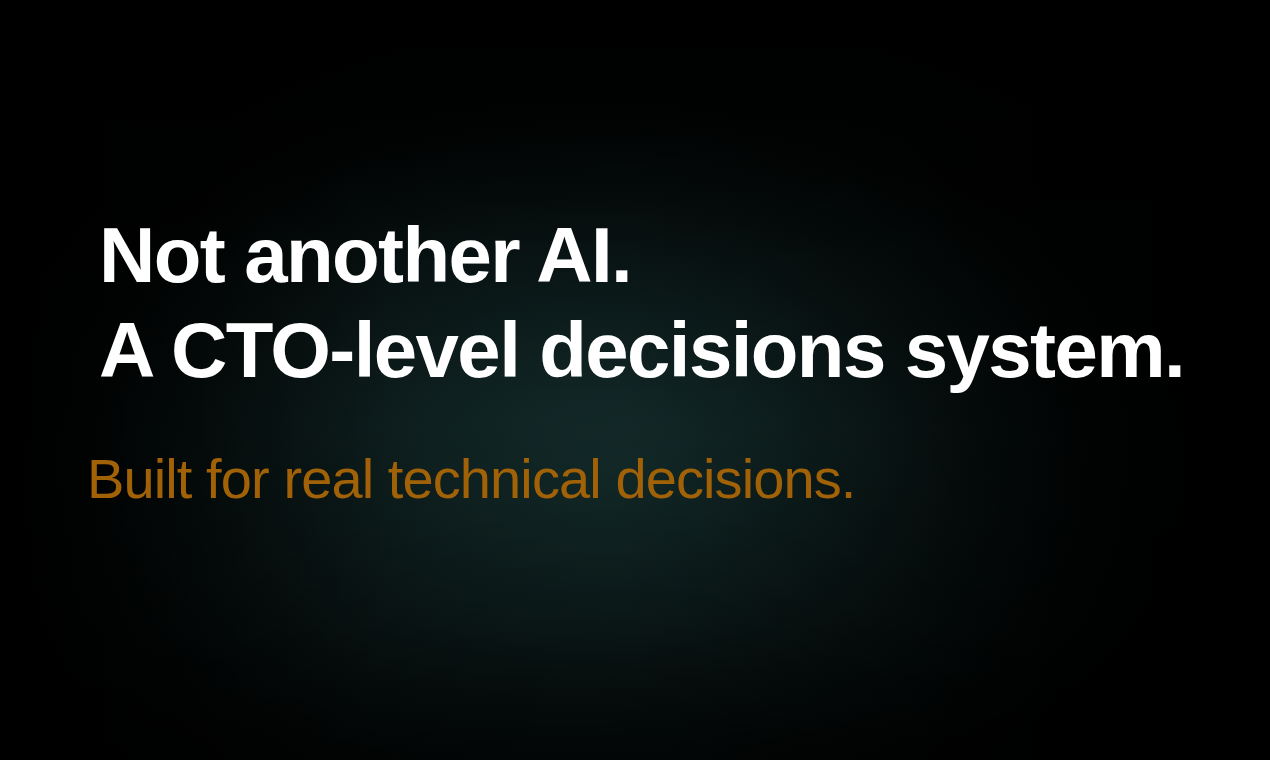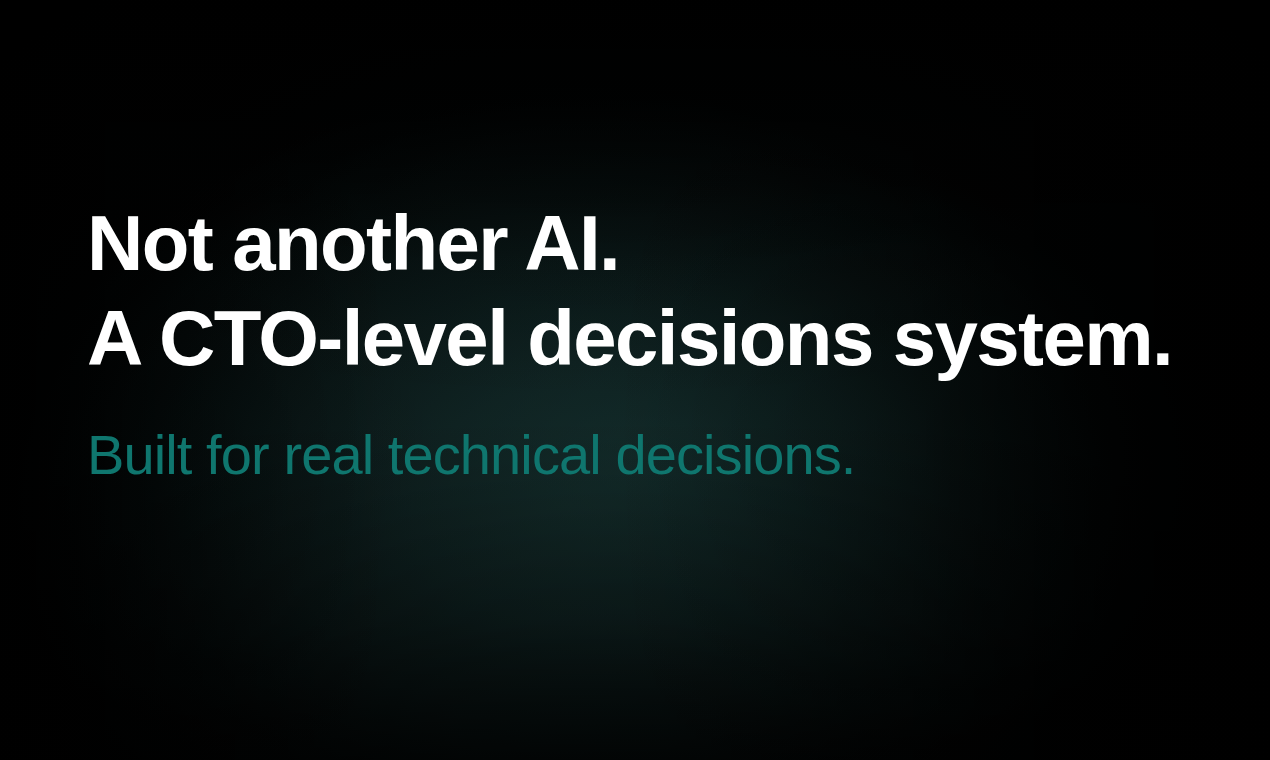--- a/index.html
+++ b/index.html
@@ -87,41 +87,41 @@
 
   
   .hero {
     position: absolute;
     left: 87px;
     top: 196px;
     width: 1120px;
   }
 
   .headline {
-    margin: 0;
+    margin: 12px;
     font-size: 78px;
     line-height: 95px;
     font-weight: 700;
     letter-spacing: -1.6px;
     color: #ffffff;
     white-space: nowrap;
   }
 
   .headline-line {
     display: block;
   }
 
   .subtitle {
     margin: 0;
     padding-top: 36px;
     font-size: 56px;
     line-height: 66px;
     font-weight: 400;
     letter-spacing: -0.9px;
-    color: #0f766e;
+    color: #a16207;
     white-space: nowrap;
   }
 </style>
 </head>
 <body>
 
 <div class="stage">
 
   <div class="bg-base"></div>
   <div class="glow-primary"></div>

